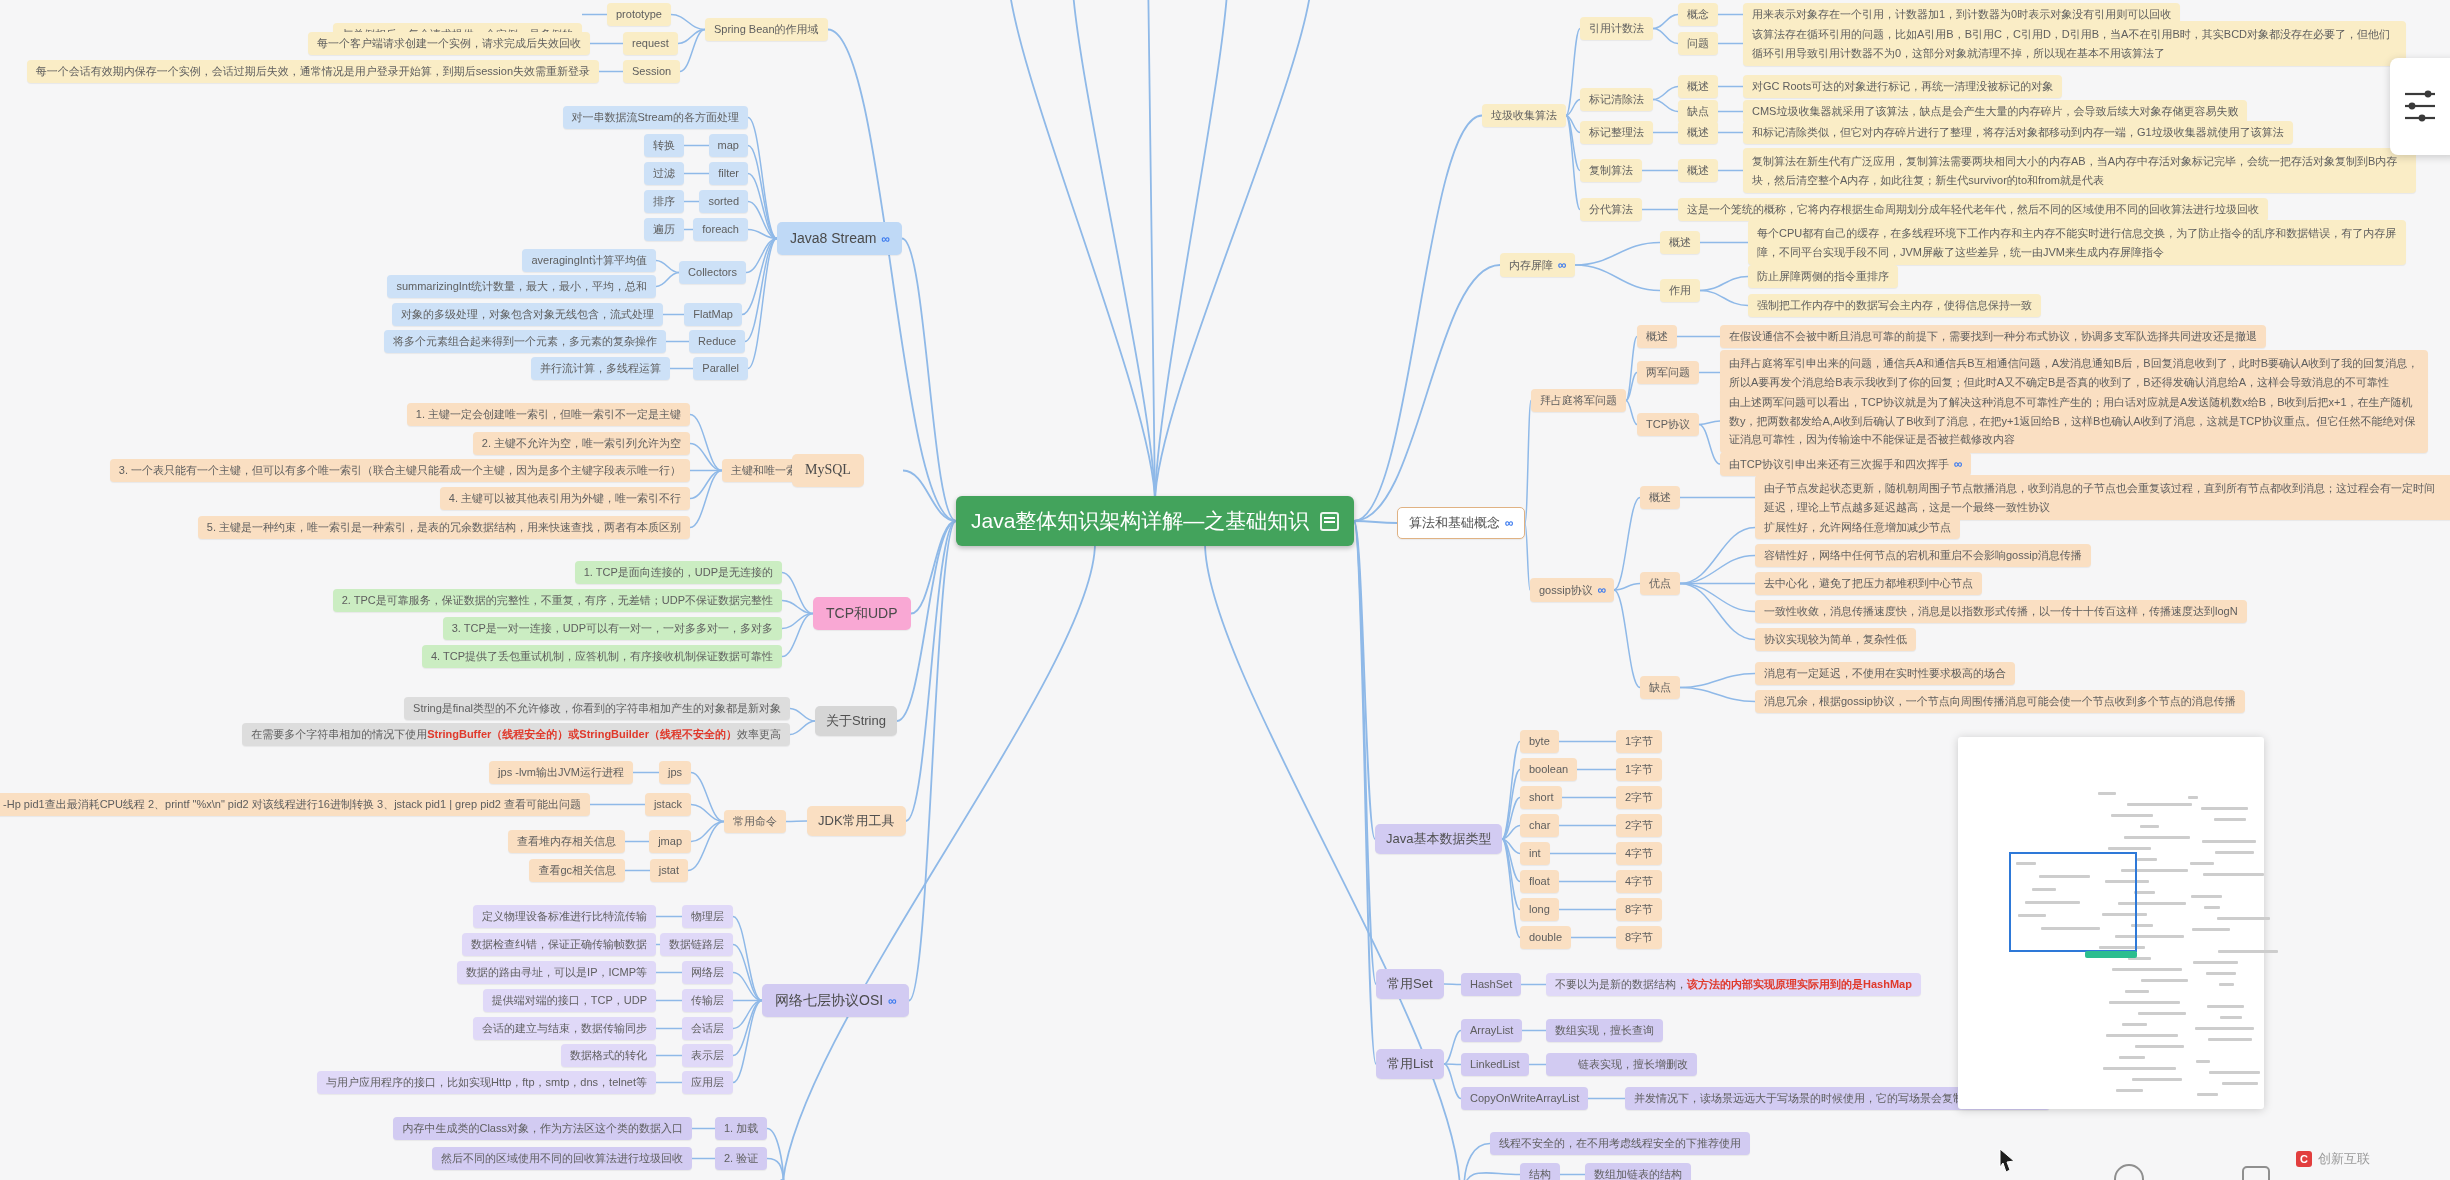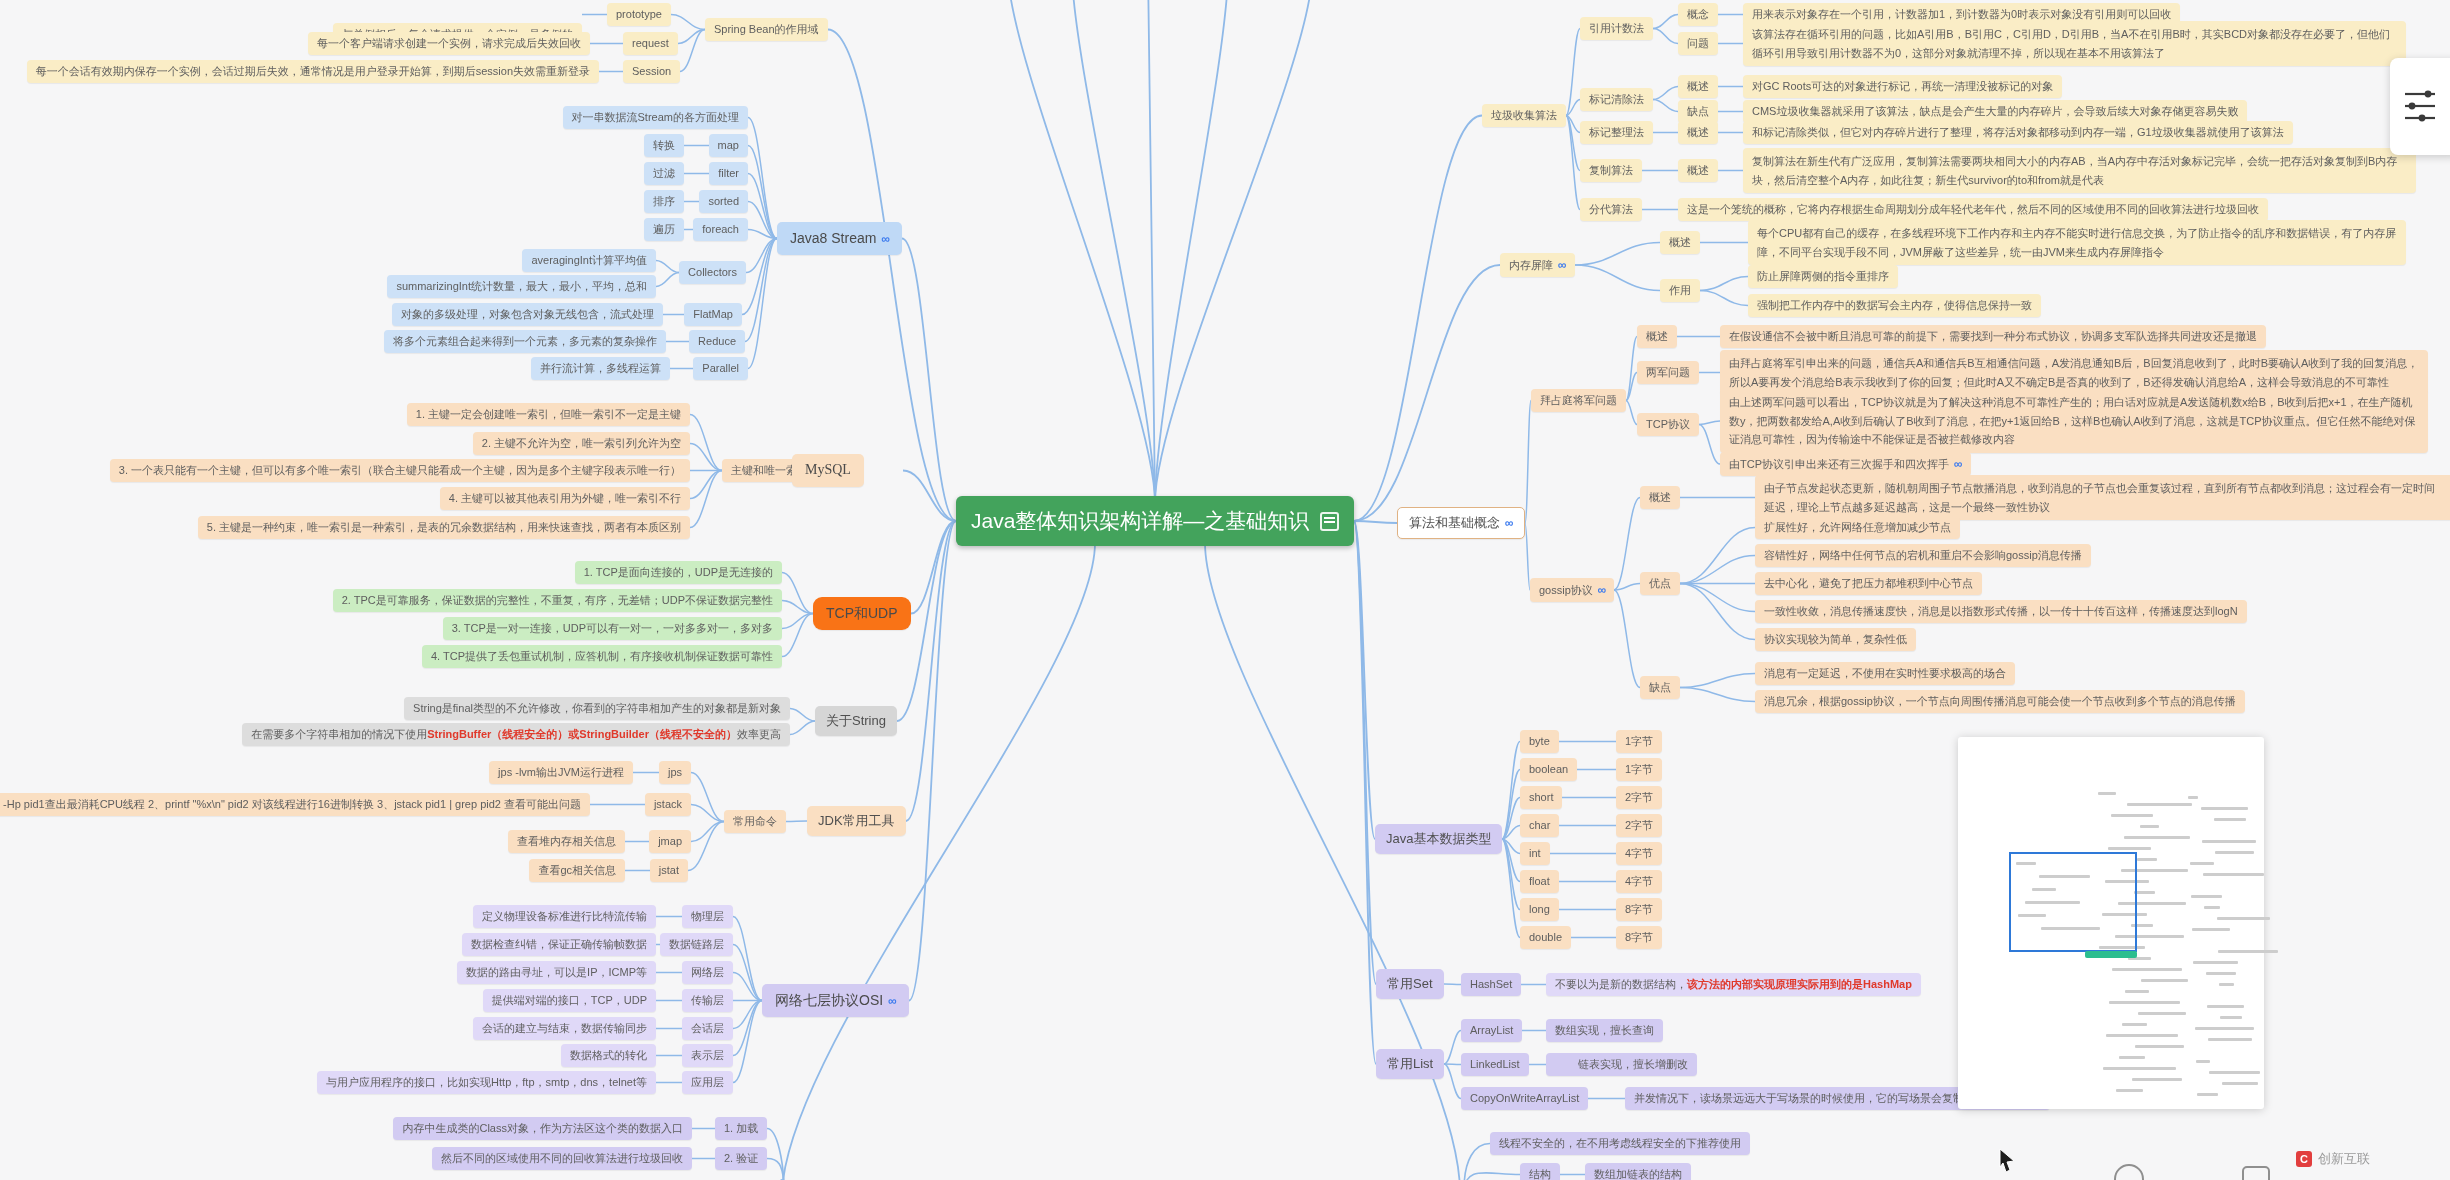--- a/index.html
+++ b/index.html
@@ -9,21 +9,21 @@
   .n{position:absolute;white-space:nowrap;padding:4px 9px;border-radius:4px;font-size:11px;
      color:#5E5E5E;box-shadow:0 1px 1px rgba(0,0,0,.06);line-height:1.35;}
   .wrap{white-space:normal;line-height:1.7;}
   .b13{font-size:13px;padding:6px 11px;border-radius:5px;color:#4f4f4f;}
   .b14{font-size:14px;padding:7px 13px;border-radius:5px;color:#4a4a4a;}
   .yellow{background:#FAEDC6;}
   .peach{background:#FADFC2;}
   .blue{background:#CDE1F7;}
   .blueD{background:#BFD9F6;}
   .green{background:#CBEDC2;}
-  .greenD{background:#f97316;border-radius:9px;}
+  .greenD{background:#f9a8d4;}
   .gray{background:#DDDDDD;}
   .grayD{background:#D6D6D6;}
   .purple{background:#E0D9F8;}
   .purpleL{background:#D2CBF2;}
   .outline{background:#ffffff;border:1px solid #E0B283;}
   .red{color:#E0392B;font-weight:bold;}
   .link{color:#3D7BEE;font-size:12px;margin-left:5px;font-weight:bold;letter-spacing:-1px;}
   #center-node{position:absolute;background:#43A35C;color:#fff;font-size:21px;padding:11px 15px;
      border-radius:6px;display:flex;align-items:center;gap:11px;box-shadow:0 2px 5px rgba(0,0,0,.25);
      white-space:nowrap;z-index:2;}

